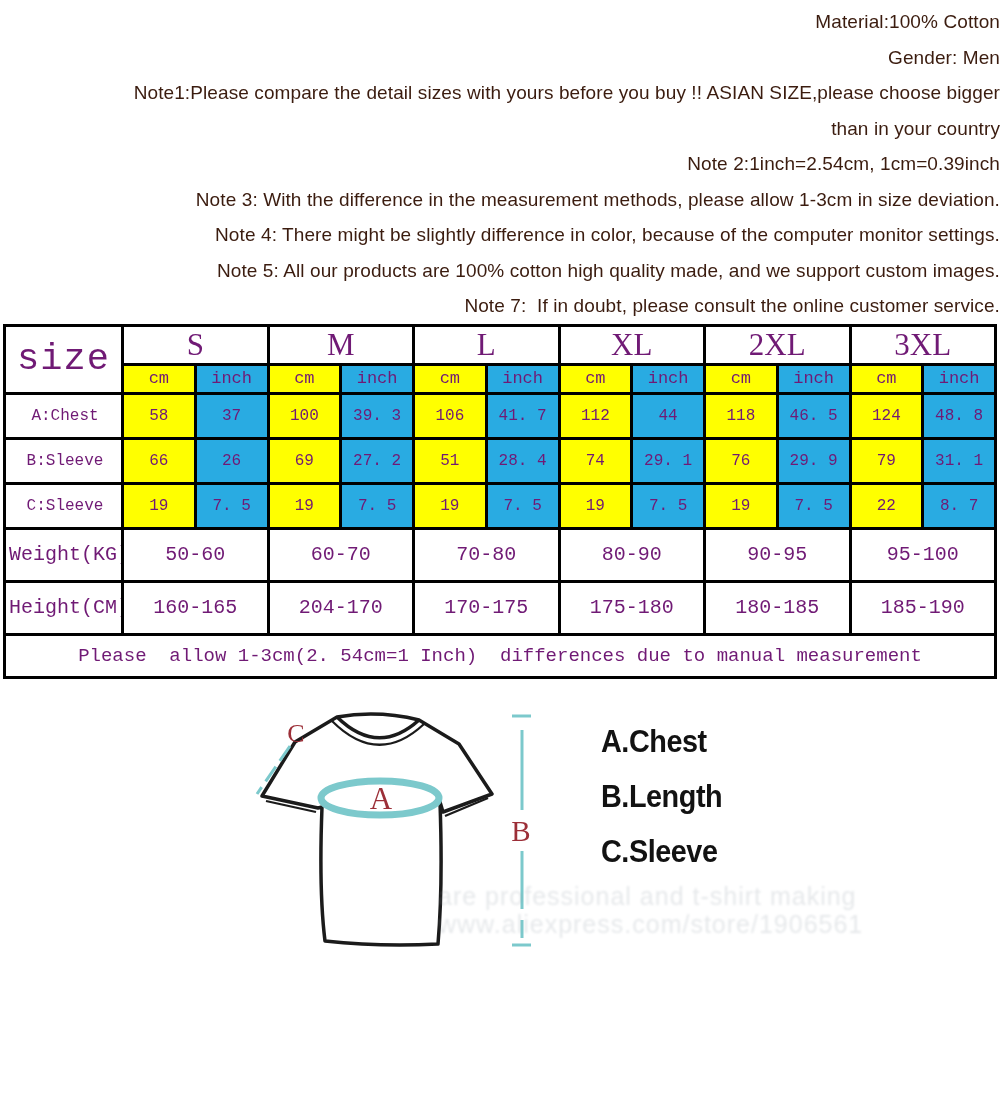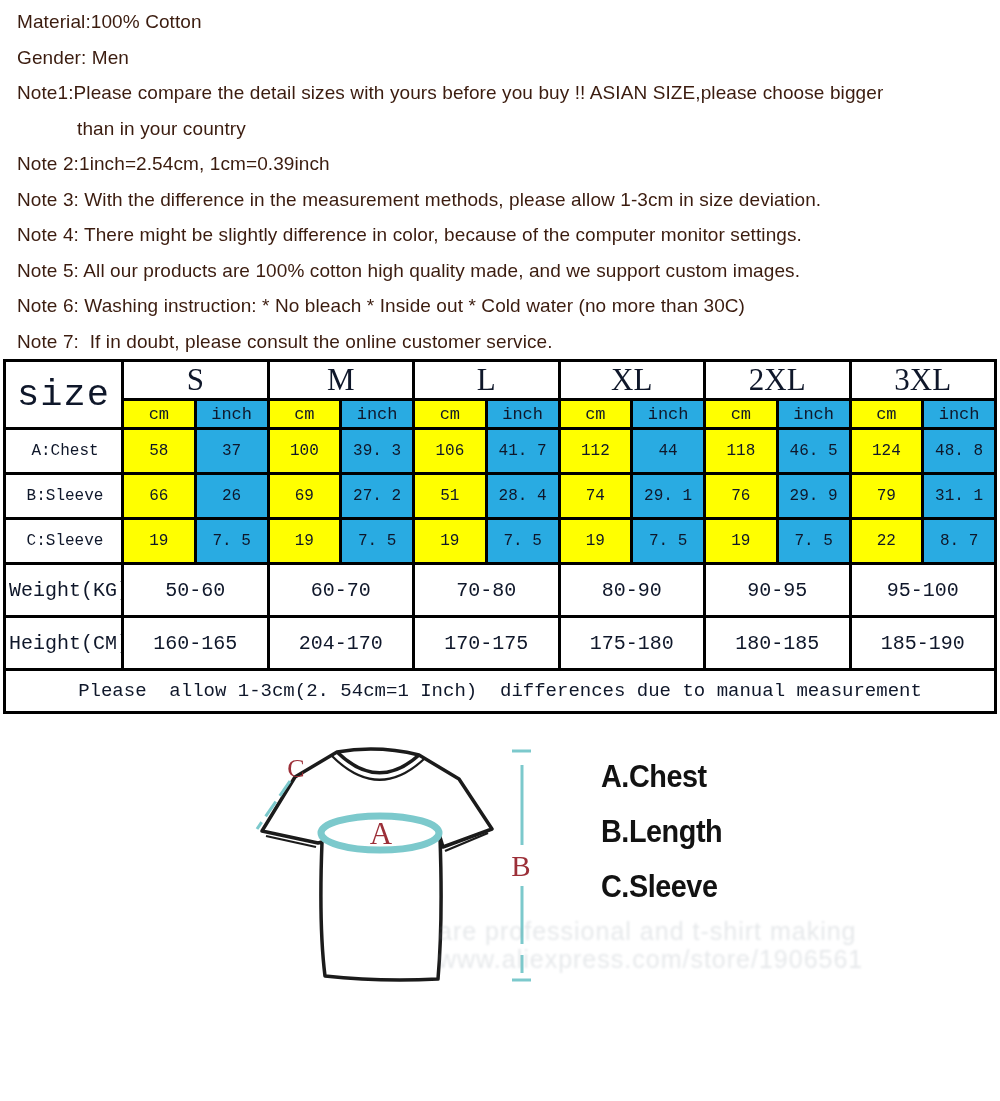--- a/index.html
+++ b/index.html
@@ -4,29 +4,29 @@
 <title>Size Chart</title>
 <style>
   * { margin: 0; padding: 0; box-sizing: border-box; }
   html, body { background: #ffffff; }
   body {
     width: 1000px; height: 1101px;
     font-family: "Liberation Sans", sans-serif;
     position: relative; overflow: hidden;
   }
   
-  .notes { padding: 4px 0 0 17px; color: #3b1c0f; font-size: 19px; }
+  .notes { padding: 4px 0 0 17px; color: #3b1c0f; font-size: 19px; text-align: right; }
   .note-line { line-height: 35.5px; white-space: pre; letter-spacing: 0.1px; }
   .note-line.indent { padding-left: 60px; }
 
   
   table.size-table {
     border-collapse: collapse; table-layout: fixed;
     width: 994px; margin-left: 3px;
-    font-family: "Liberation Mono", monospace; color: #0f172a;
+    font-family: "Liberation Mono", monospace; color: #701a75;
   }
   table.size-table td { border: 3px solid #000; text-align: center; padding: 0; overflow: hidden; }
   col.c-label { width: 118px; }
   .corner-cell { font-size: 37px; letter-spacing: 1px; background: #fff; }
   .size-head { font-family: "Liberation Serif", serif; font-size: 31px; height: 37px; background: #fff; }
   .r-units td { height: 29px; font-size: 17px; }
   .cm-bg   { background: #ffff00; margin-top: 20px; }
   .inch-bg { background: #29abe2; }
   .row-label { text-align: right; padding-left: 3px !important; font-size: 19px; background: #fff; }
   .r-data td { height: 45px; font-size: 16px; white-space: pre; }
@@ -53,21 +53,20 @@
 
 <div class="notes">
   <div class="note-line">Material:100% Cotton</div>
   <div class="note-line">Gender: Men</div>
   <div class="note-line">Note1:Please compare the detail sizes with yours before you buy !! ASIAN SIZE,please choose bigger</div>
   <div class="note-line indent">than in your country</div>
   <div class="note-line">Note 2:1inch=2.54cm, 1cm=0.39inch</div>
   <div class="note-line">Note 3: With the difference in the measurement methods, please allow 1-3cm in size deviation.</div>
   <div class="note-line">Note 4: There might be slightly difference in color, because of the computer monitor settings.</div>
   <div class="note-line">Note 5: All our products are 100% cotton high quality made, and we support custom images.</div>
-  <div class="note-line">Note 6: Washing instruction: * No bleach * Inside out * Cold water (no more than 30C)</div>
   <div class="note-line">Note 7:  If in doubt, please consult the online customer service.</div>
 </div>
 
 <table class="size-table">
   <colgroup>
     <col class="c-label">
     <col>
       <col>
       <col>
       <col>

